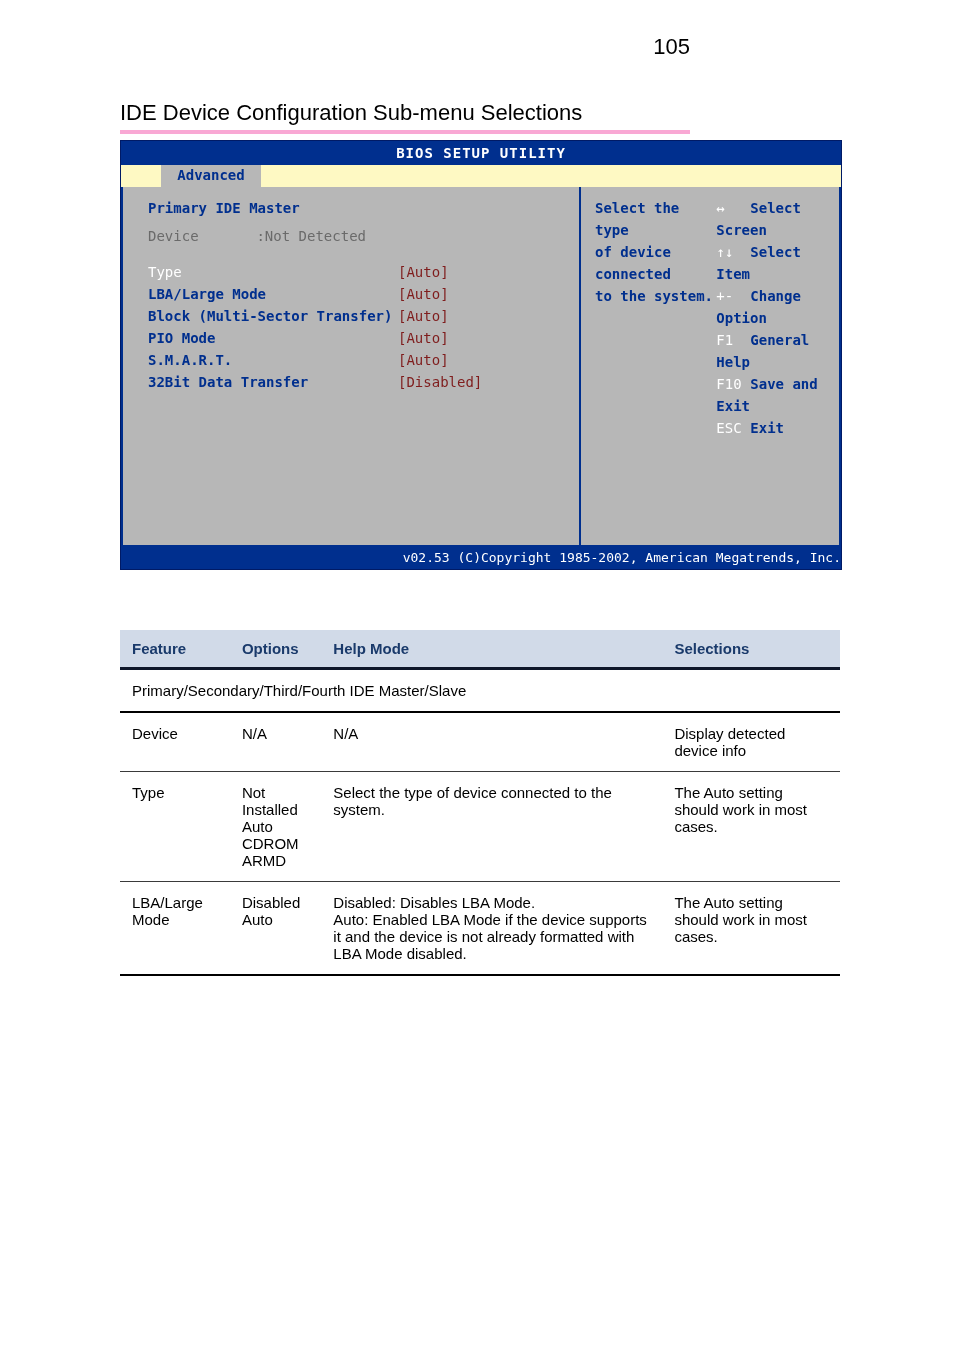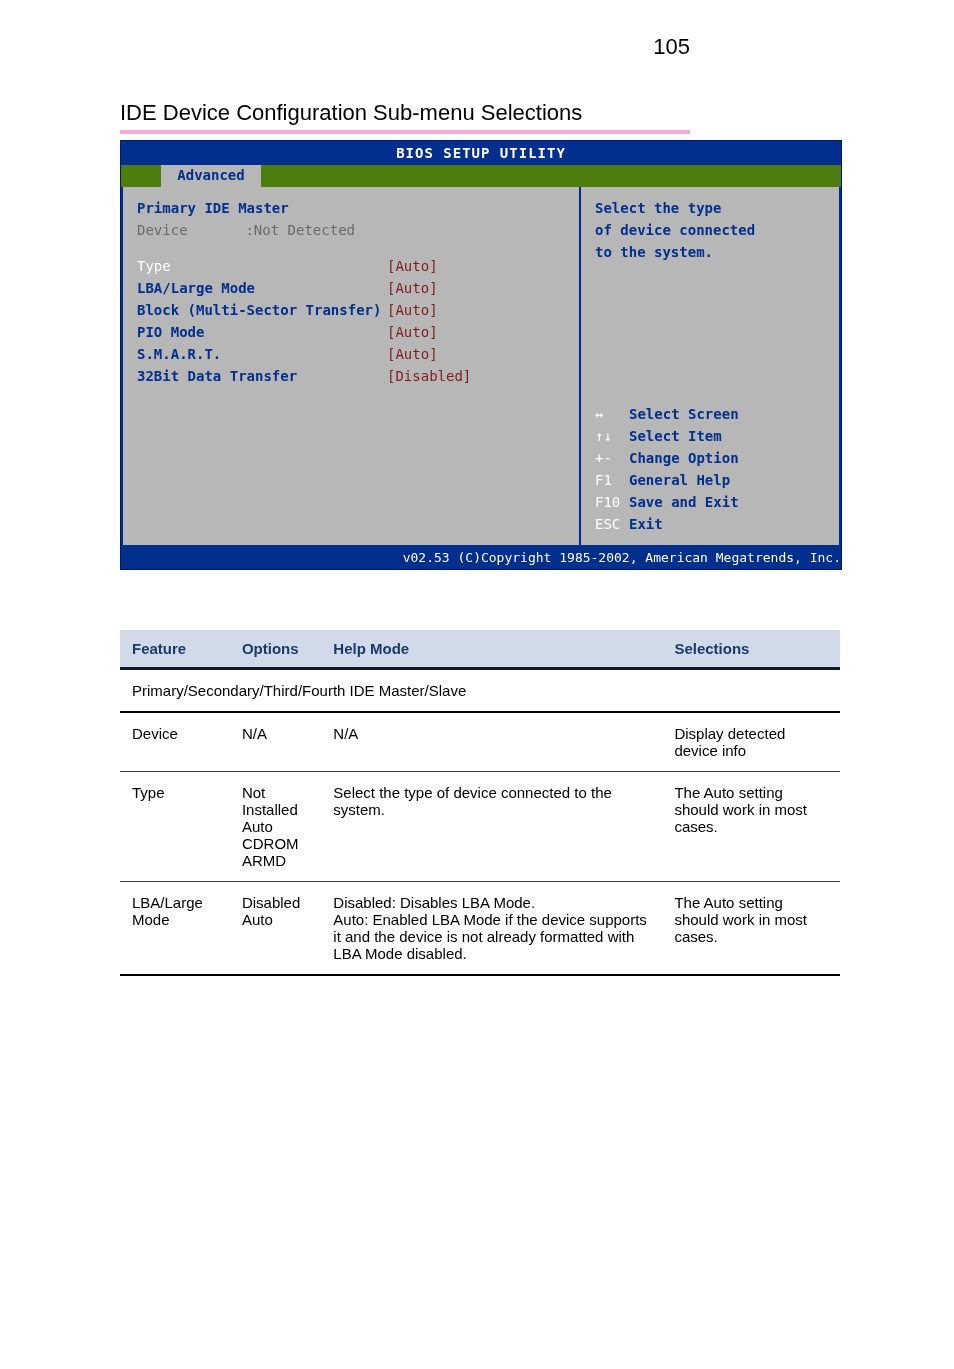--- a/index.html
+++ b/index.html
@@ -42,21 +42,21 @@
     color: #fff;
     font-weight: bold;
     letter-spacing: 1px;
     padding: 0 0 0 0;
     height: 24px;
     text-align: center;
     line-height: 24px;
     font-size: 14px;
   }
   .bios-tabs {
-    background: #4d7c0f;
+    background: #fef9c3;
     display: flex;
     padding-left: 40px;
     height: 22px;
   }
   .bios-tab {
     background: #b7b7b7;
     color: #002f8e;
     font-weight: bold;
     padding: 2px 10px;
     width: 80px;
@@ -65,32 +65,31 @@
   }
   .bios-body {
     display: flex;
     background: #b7b7b7;
     height: 360px;
   }
   .bios-left {
     flex: 0 0 460px;
     border: 2px solid #002f8e;
     border-top: none;
-    padding: 10px 14px;
+    padding: 10px 25px;
     box-sizing: border-box;
   }
   .bios-right {
     flex: 1;
     border: 2px solid #002f8e;
     border-top: none;
     border-left: none;
     padding: 10px 14px;
     box-sizing: border-box;
     display: flex;
-    flex-direction: column;
     justify-content: space-between;
   }
   .bios-line { font-size: 14px; line-height: 22px; }
   .bold-blue { color: #002f8e; font-weight: bold; }
   .grey { color: #6a6a6a; }
   .white-cell { color: #fff; }
   .cyan { color: #7f1d1d; font-weight: normal; }
   .row { display: flex; }
   .lbl { width: 250px; }
   .val { }
@@ -139,21 +138,21 @@
   <div class="section-title">IDE Device Configuration Sub-menu Selections</div>
 
   <div class="bios">
     <div class="bios-header">BIOS SETUP UTILITY</div>
     <div class="bios-tabs">
       <div class="bios-tab">Advanced</div>
     </div>
     <div class="bios-body">
       <div class="bios-left">
         <div class="bios-line bold-blue">Primary IDE Master</div>
-        <div class="bios-line" style="">
+        <div class="bios-line" style="margin-top:6px;">
           <span class="grey" style="width:100px; display:inline-block;">Device</span>
           <span class="grey">:Not Detected</span>
         </div>
         <div style="margin-top:14px;" id="bios-rows">
             <div class="bios-line row">
               <span class="lbl white-cell">Type</span>
               <span class="val cyan">[Auto]</span>
             </div>
             <div class="bios-line row">
               <span class="lbl bold-blue">LBA/Large Mode</span>

